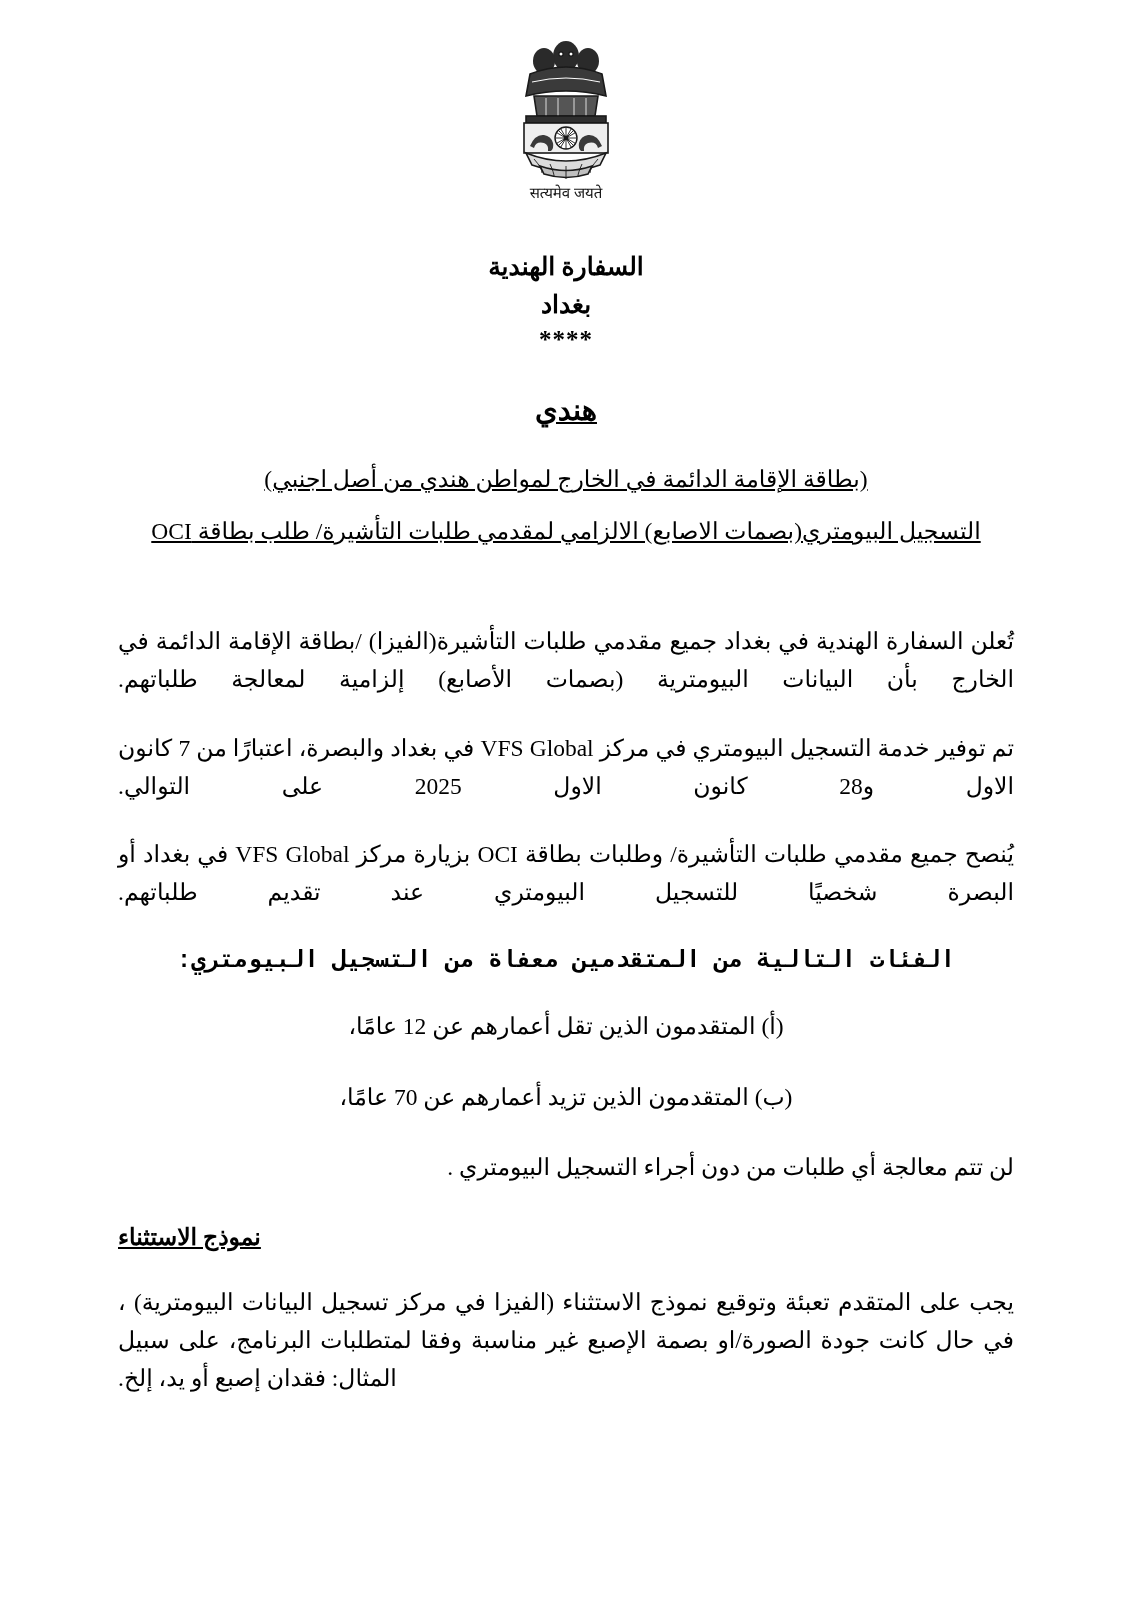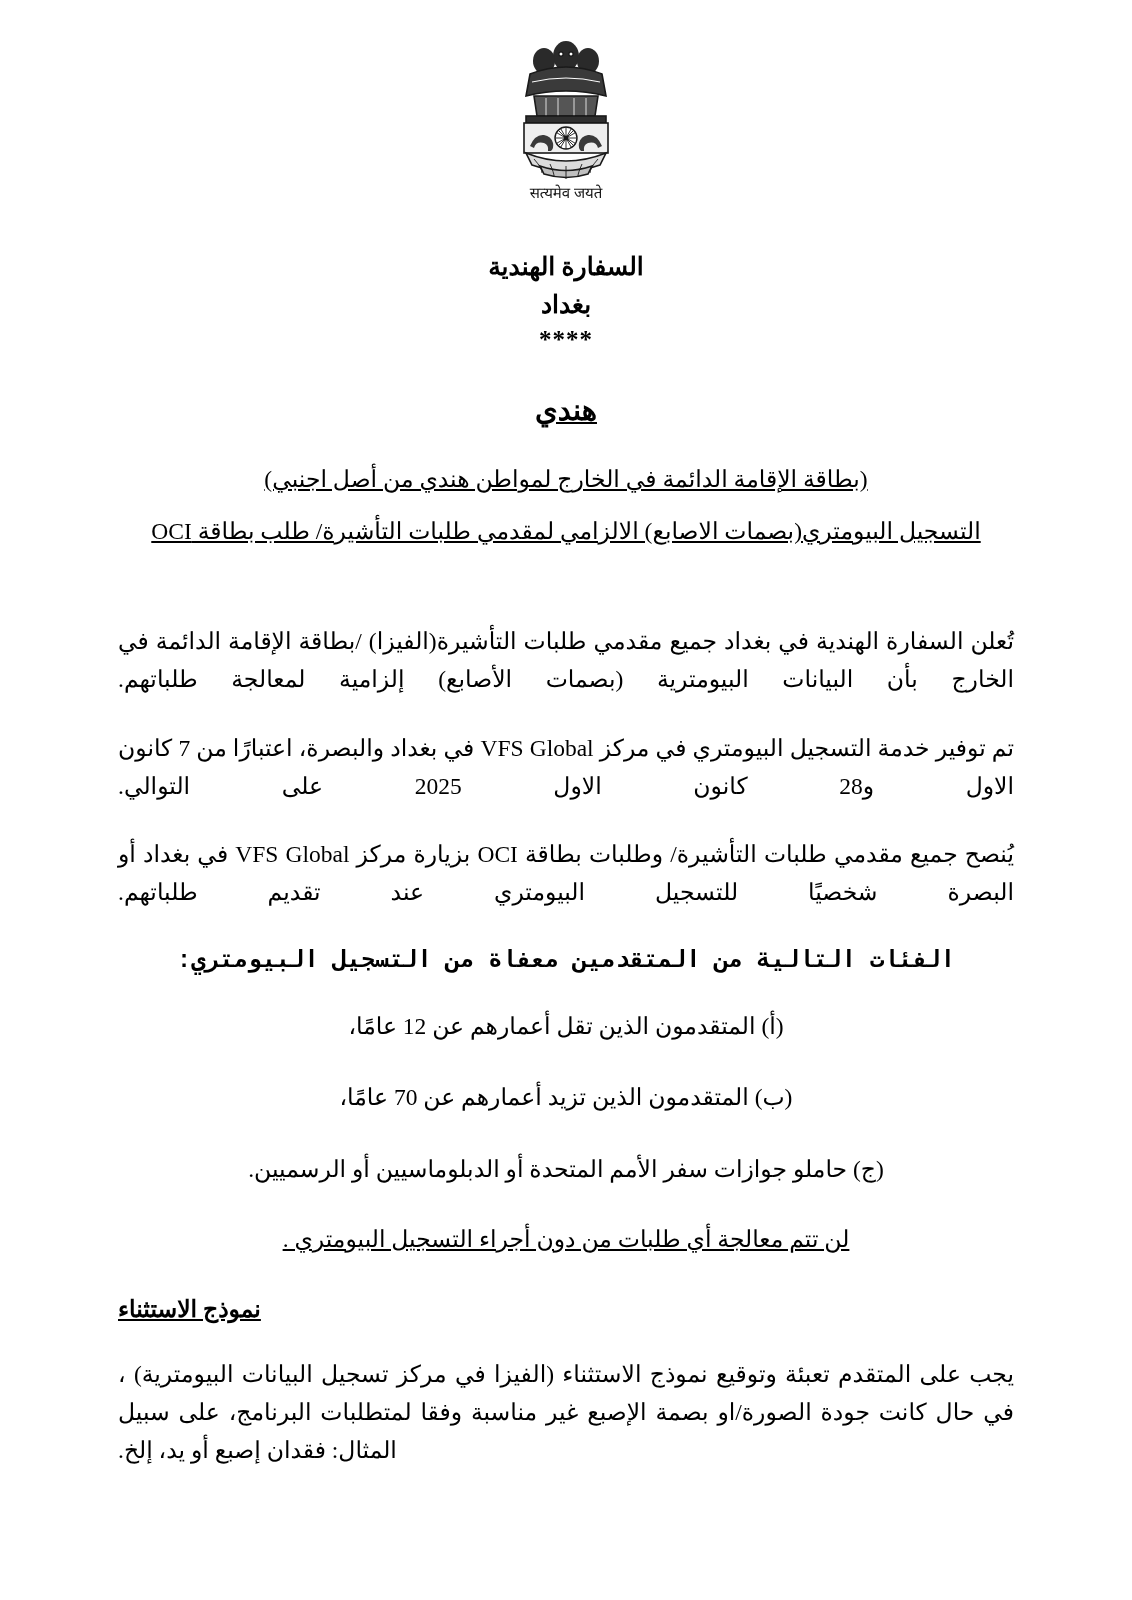--- a/index.html
+++ b/index.html
@@ -95,23 +95,22 @@
     font-family: Liberation Mono, monospace;
   }
   p.item {
     font-size: 23.5px;
     line-height: 1.6;
     text-align: center;
     margin: 34px 0 0 0;
   }
   p.closing {
     font-size: 23.5px;
-    text-align: center;
+    text-align: right;
     margin: 36px 0 0 0;
-    text-decoration: underline;
   }
   h2.section {
     font-size: 23.5px;
     font-weight: bold;
     text-decoration: underline;
     text-align: left;
     margin: 42px 0 0 0;
   }
   p.final {
     font-size: 23.5px;
@@ -192,21 +191,20 @@
   <p class="body first j">تُعلن السفارة الهندية  في بغداد جميع مقدمي طلبات التأشيرة(الفيزا) /بطاقة الإقامة الدائمة في الخارج بأن البيانات البيومترية (بصمات الأصابع) إلزامية لمعالجة طلباتهم.</p>
 
   <p class="body j">تم توفير خدمة التسجيل البيومتري في مركز VFS Global في بغداد والبصرة، اعتبارًا من 7 كانون الاول و28 كانون الاول 2025 على التوالي.</p>
 
   <p class="body j">يُنصح جميع مقدمي طلبات التأشيرة/ وطلبات بطاقة OCI  بزيارة مركز VFS  Global  في بغداد أو البصرة شخصيًا للتسجيل البيومتري عند تقديم طلباتهم.</p>
 
   <p class="center-strong">الفئات التالية من المتقدمين معفاة من التسجيل البيومتري:</p>
 
   <p class="item">(أ) المتقدمون الذين تقل أعمارهم عن 12 عامًا،</p>
   <p class="item">(ب) المتقدمون الذين تزيد أعمارهم عن 70 عامًا،</p>
-  <p class="item">(ج) حاملو جوازات سفر الأمم المتحدة أو الدبلوماسيين أو الرسميين.</p>
 
   <p class="closing">لن تتم معالجة أي طلبات من دون أجراء التسجيل البيومتري .</p>
 
   <h2 class="section">نموذج الاستثناء</h2>
 
   <p class="final">يجب على المتقدم تعبئة وتوقيع نموذج الاستثناء (الفيزا في مركز تسجيل البيانات البيومترية) ، في حال كانت جودة الصورة/او بصمة الإصبع غير مناسبة وفقا لمتطلبات البرنامج، على سبيل المثال: فقدان إصبع أو يد، إلخ.</p>
 
 </div>
 
 </body></html>

